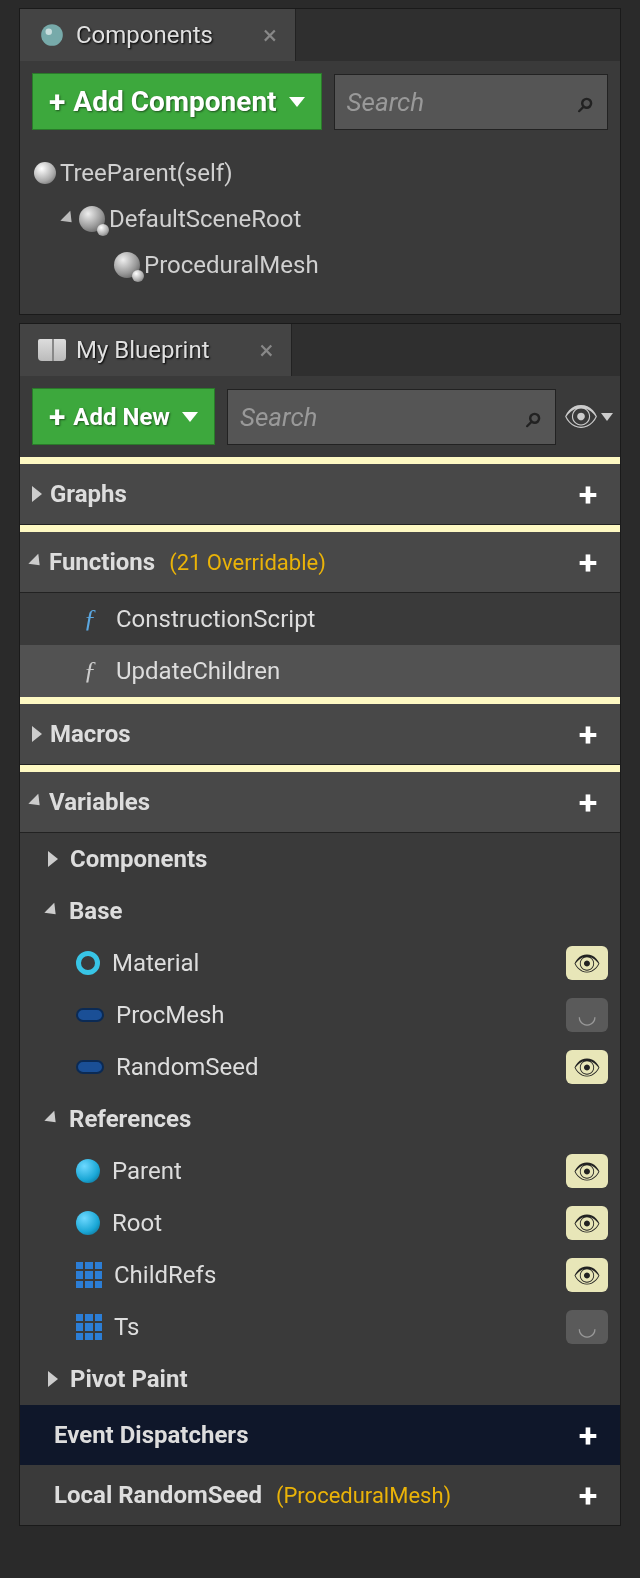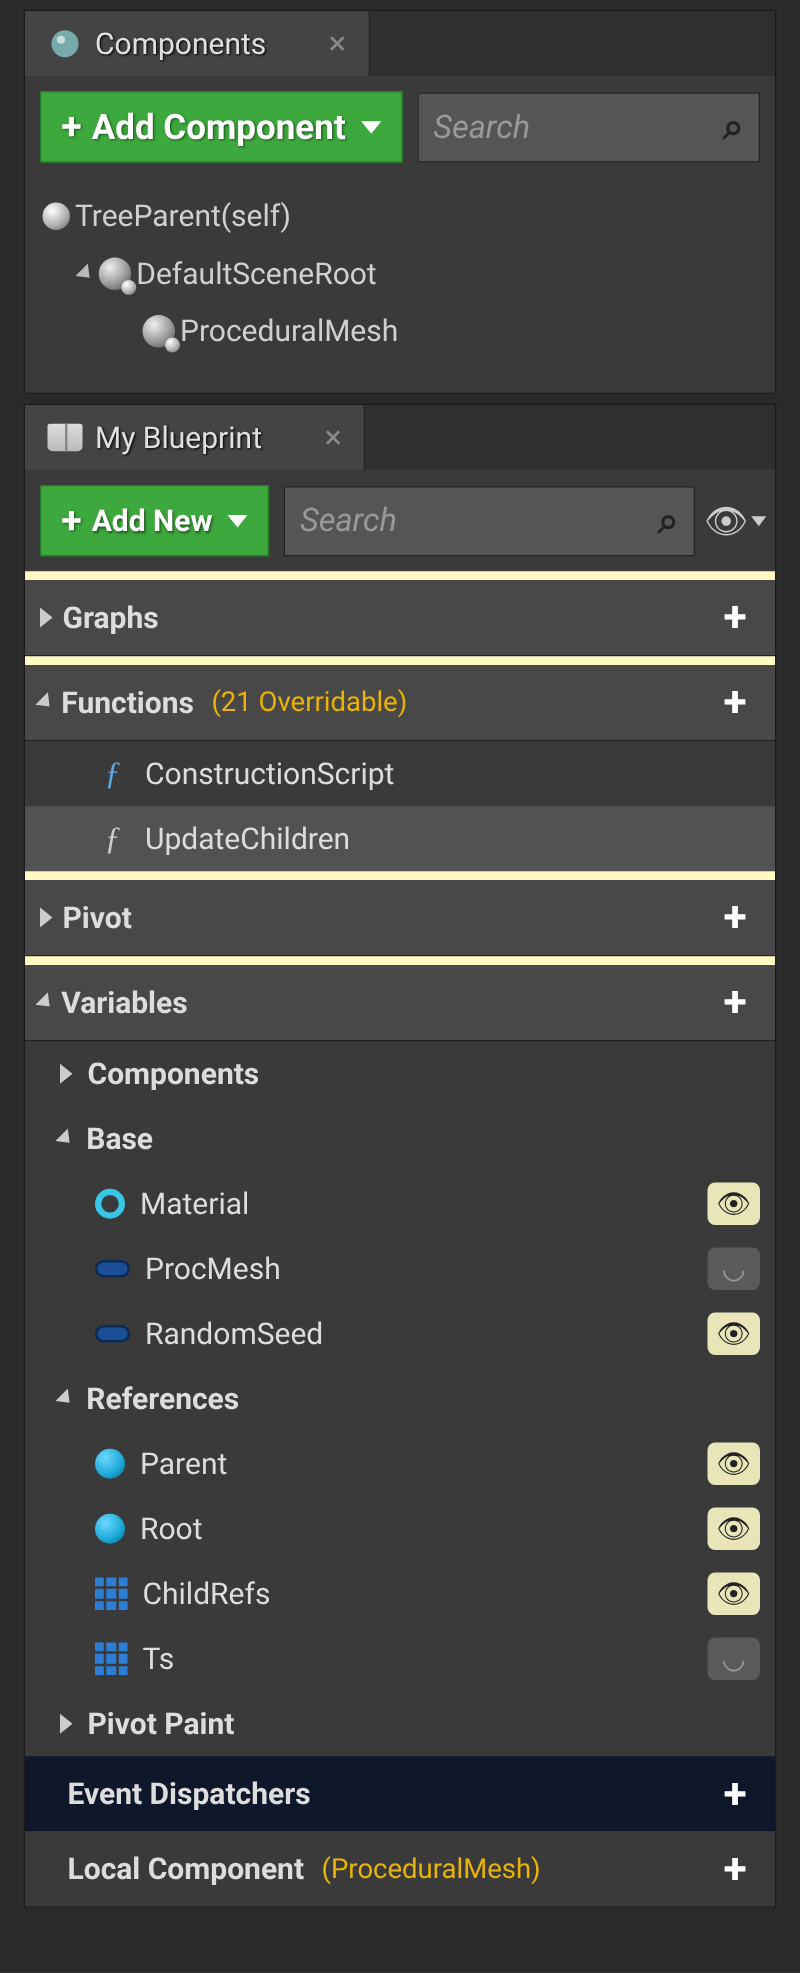--- a/index.html
+++ b/index.html
@@ -342,21 +342,21 @@
       <span class="f-icon blue">ƒ</span>
       <span>ConstructionScript</span>
     </div>
     <div class="row item selected">
       <span class="f-icon">ƒ</span>
       <span>UpdateChildren</span>
     </div>
 
     <div class="section-header">
       <span class="tri-right"></span>
-      <span>Pivot</span>
+      <span>Macros</span>
       <span class="add-plus">+</span>
     </div>
 
     <div class="section-header">
       <span class="tri-down"></span>
       <span>Variables</span>
       <span class="add-plus">+</span>
     </div>
 
     <div class="row sub">
@@ -435,18 +435,18 @@
     </div>
 
     <div class="section-header" style="background:#0f172a;border:none;">
       <span style="width:14px"></span>
       <span>Event Dispatchers</span>
       <span class="add-plus">+</span>
     </div>
 
     <div class="section-header" style="background:#3a3a3a;border:none;">
       <span style="width:14px"></span>
-      <span>Local Component</span>
+      <span>Local RandomSeed</span>
       <span class="note">(ProceduralMesh)</span>
       <span class="add-plus">+</span>
     </div>
   </div>
 </div>
 
 </body></html>

